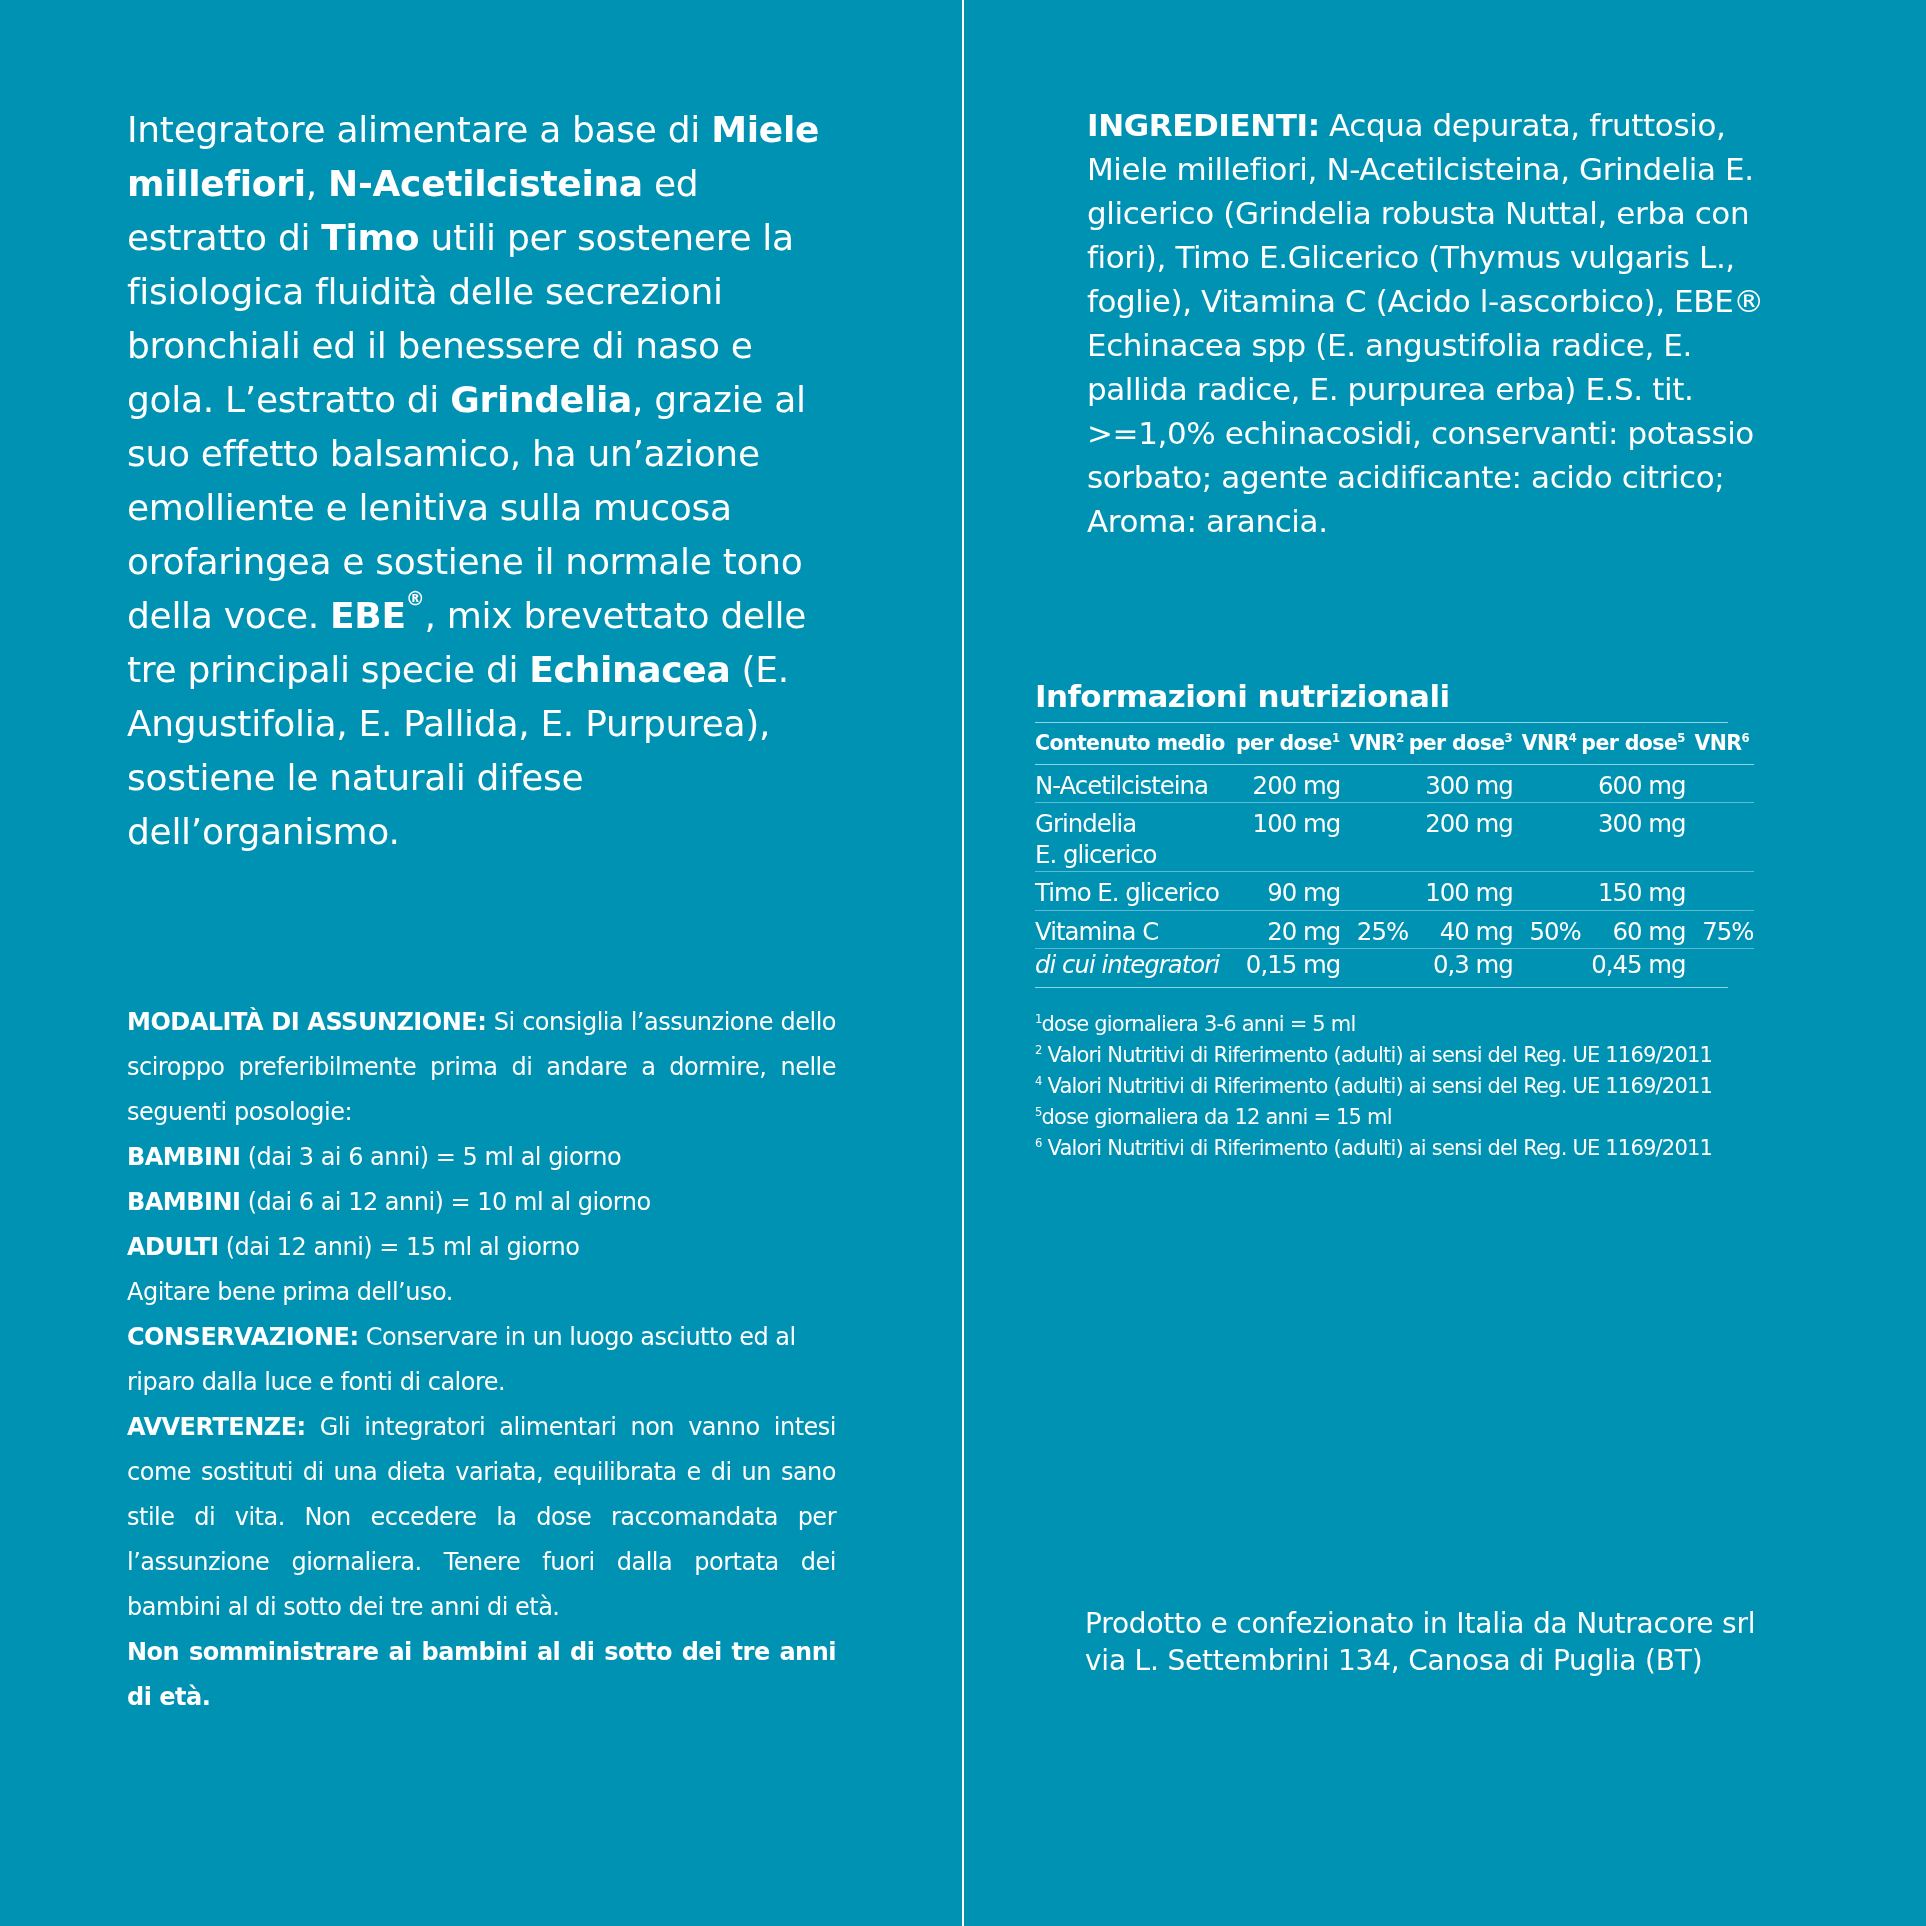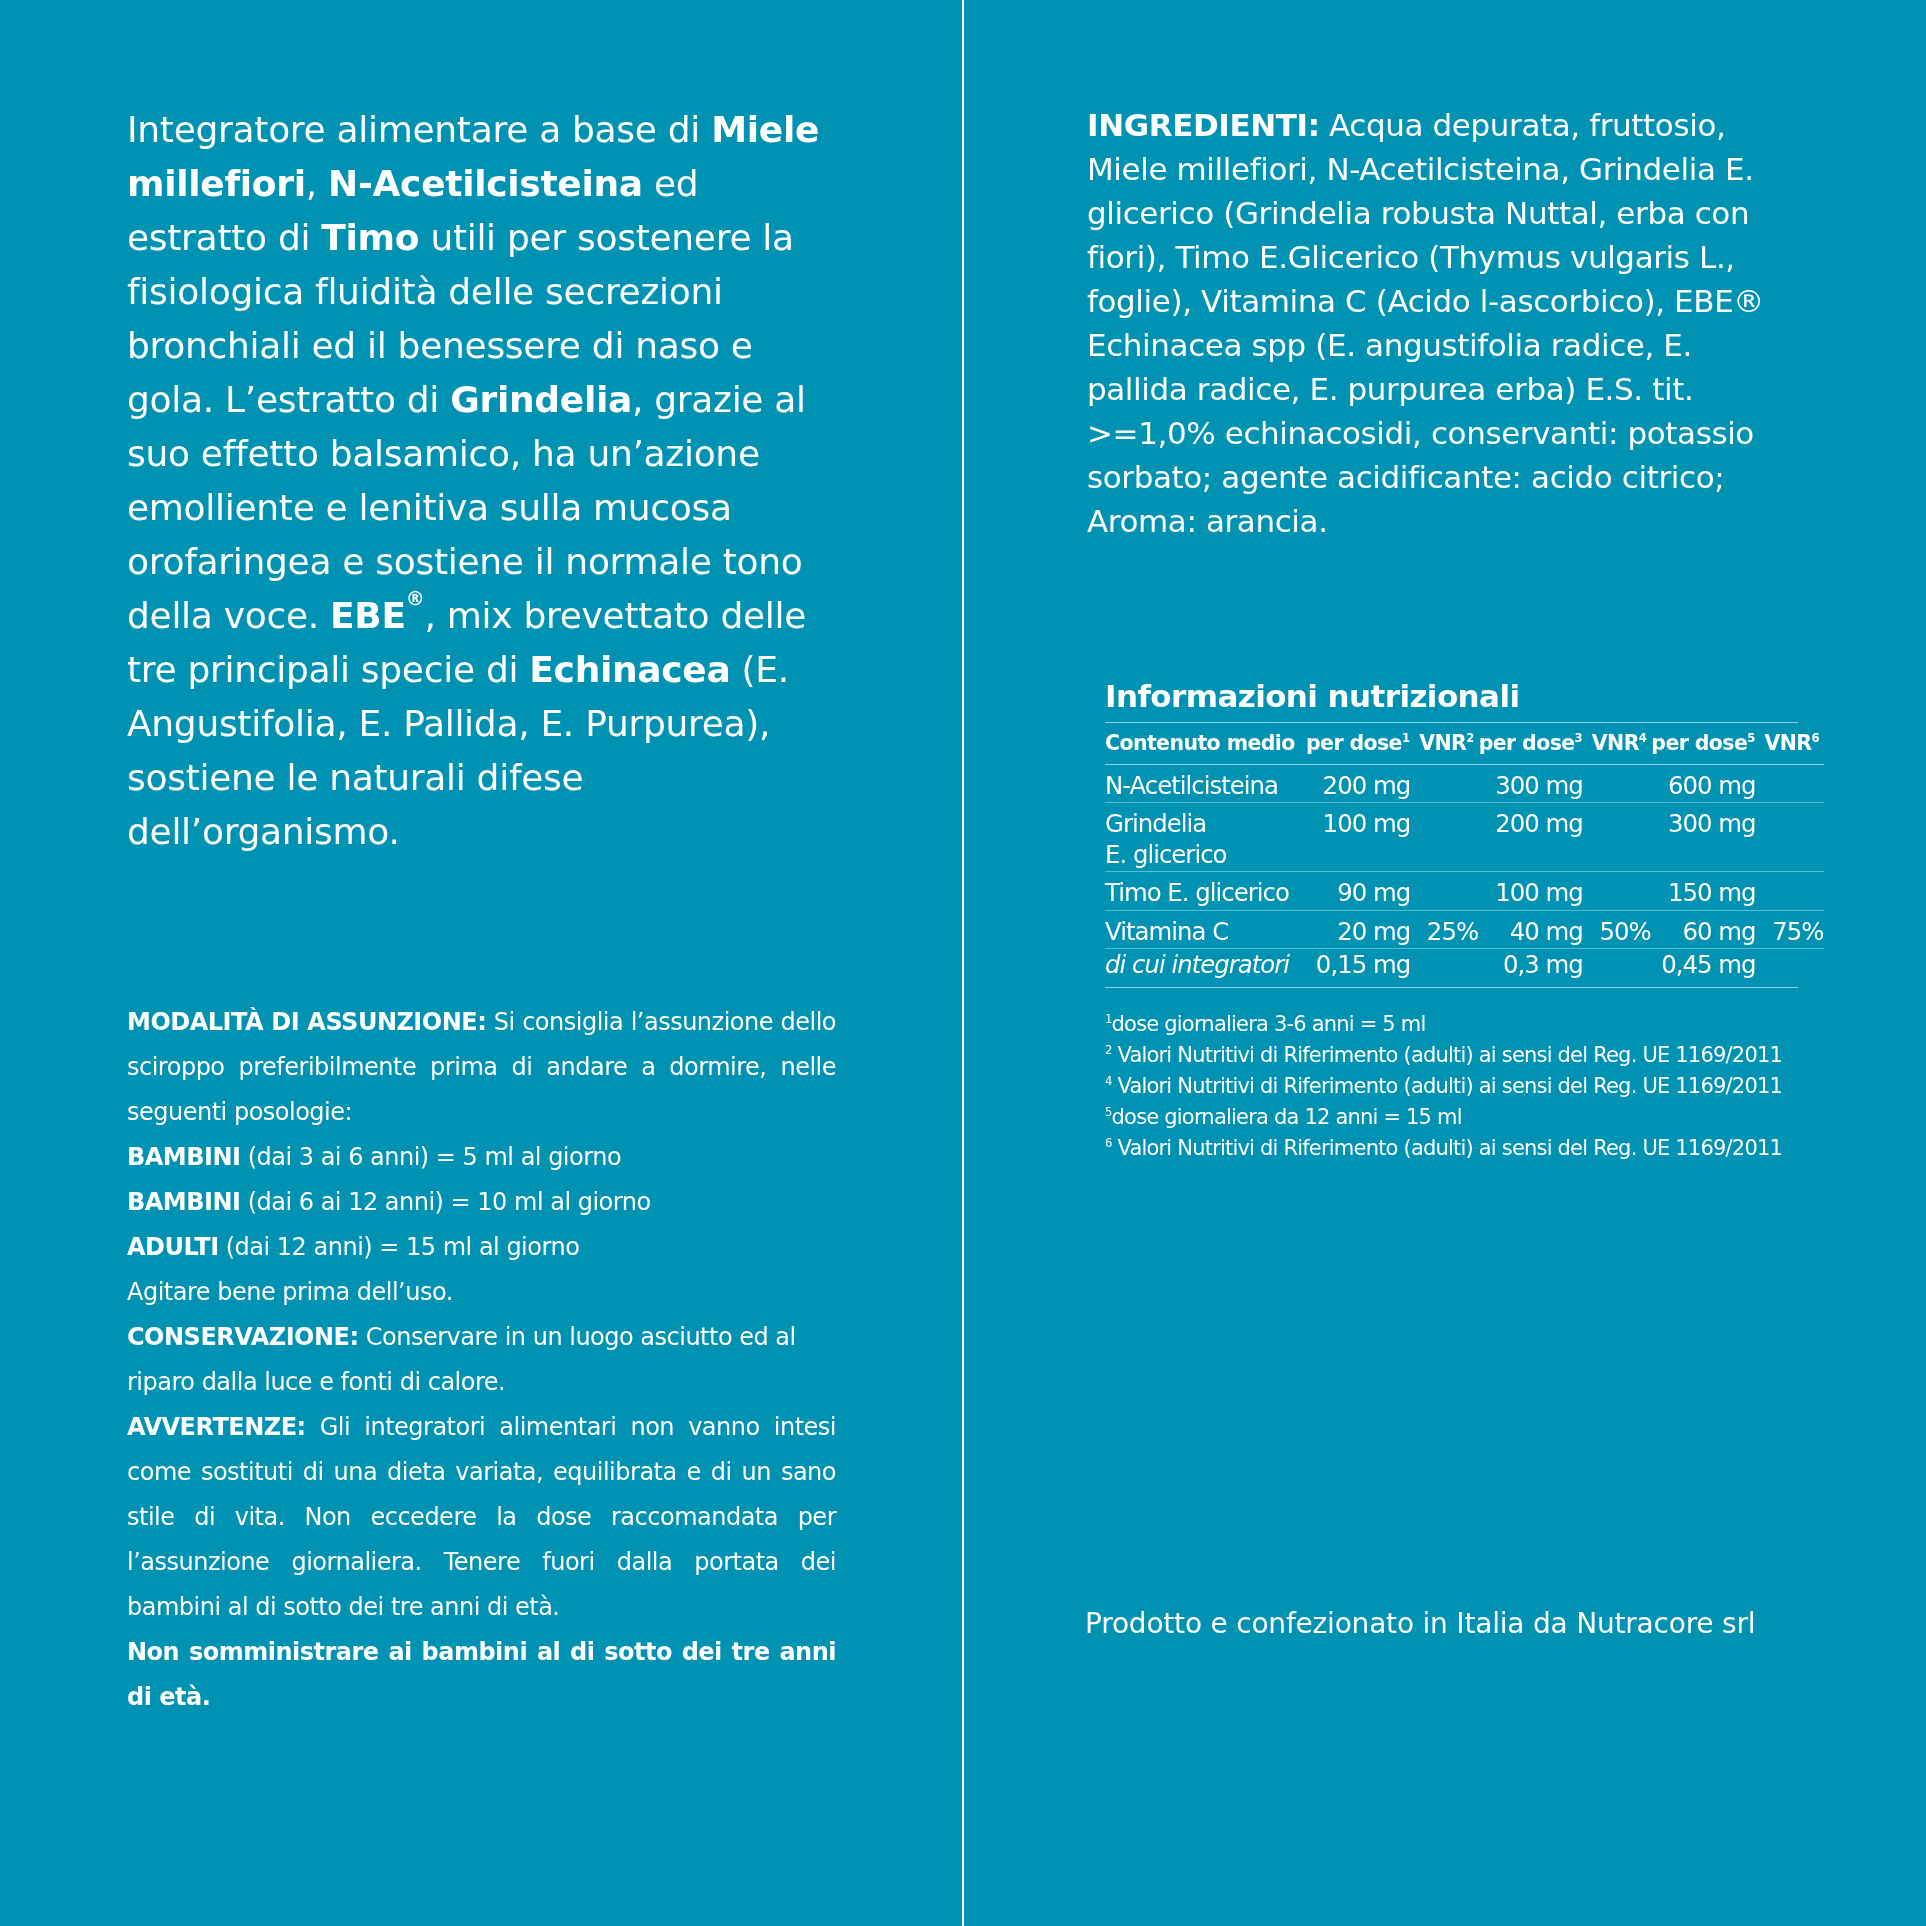--- a/index.html
+++ b/index.html
@@ -58,21 +58,21 @@
 
     .ingredients {
       font-size: 31px;
       line-height: 44px;
       letter-spacing: -0.4px;
     }
     .ingredients b { font-weight: bold; }
 
     .nutri {
       position: absolute;
-      left: 1105px;
+      left: 1035px;
       top: 674px;
       width: 719px;
     }
     .nutri-title {
       font-size: 31px;
       font-weight: bold;
       line-height: 45px;
       letter-spacing: -0.6px;
       margin: 0 0 2.6px 0;
     }
@@ -236,14 +236,15 @@
     <div><sup>1</sup><span>dose giornaliera 3-6 anni = 5 ml</span></div>
     <div><sup>2</sup><span> Valori Nutritivi di Riferimento (adulti) ai sensi del Reg. UE 1169/2011</span></div>
     <div><sup>4</sup><span> Valori Nutritivi di Riferimento (adulti) ai sensi del Reg. UE 1169/2011</span></div>
     <div><sup>5</sup><span>dose giornaliera da 12 anni = 15 ml</span></div>
     <div><sup>6</sup><span> Valori Nutritivi di Riferimento (adulti) ai sensi del Reg. UE 1169/2011</span></div>
   </div>
 </section>
 
 <section class="producer">
   <div>Prodotto e confezionato in Italia da Nutracore srl</div>
+  <div>via L. Settembrini 134, Canosa di Puglia (BT)</div>
 </section>
 
 
 </body></html>

